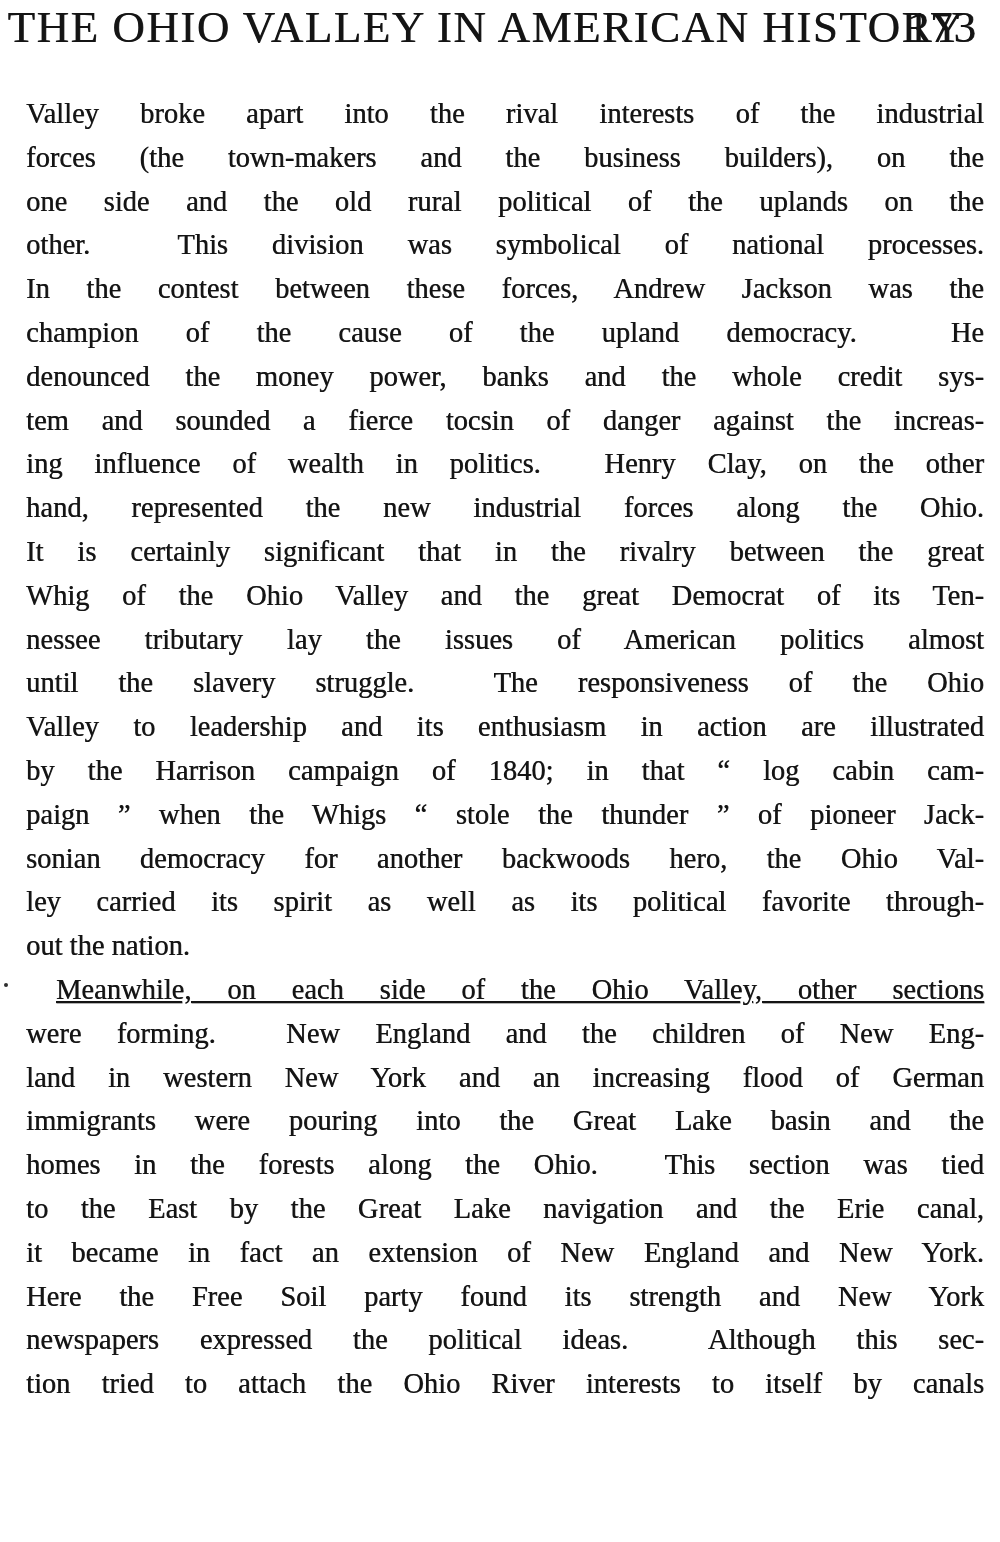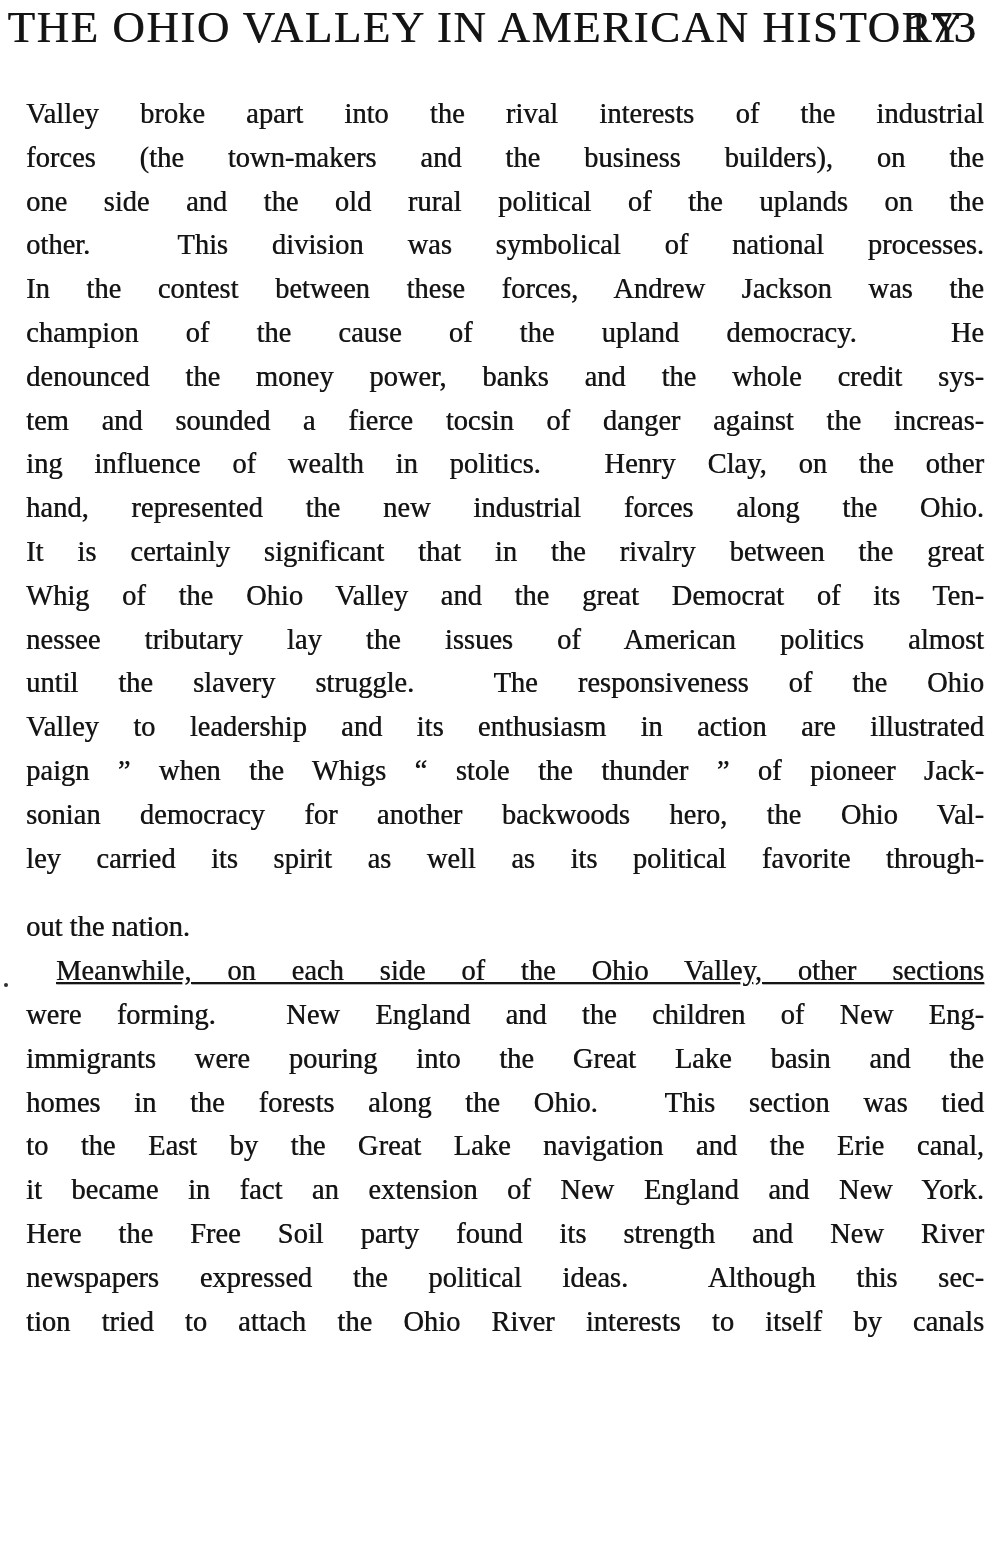--- a/index.html
+++ b/index.html
@@ -53,21 +53,20 @@
     font-size: 28.5px;
     line-height: 43.8px;
   }
   .line {
     white-space: pre-wrap;
     text-align: justify;
     text-align-last: justify;
   }
   .line.para-end {
     text-align-last: left;
-    margin-top: 25px;
   }
   .line.indent {
     text-indent: 30px;
     text-decoration: underline;
   }
   .ink-speck {
     position: absolute;
     left: 4px;
     top: 983px;
     width: 4px;
@@ -97,34 +96,36 @@
       <div class="line">champion of the cause of the upland democracy.  He</div>
       <div class="line">denounced the money power, banks and the whole credit sys-</div>
       <div class="line">tem and sounded a fierce tocsin of danger against the increas-</div>
       <div class="line">ing influence of wealth in politics.  Henry Clay, on the other</div>
       <div class="line">hand, represented the new industrial forces along the Ohio.</div>
       <div class="line">It is certainly significant that in the rivalry between the great</div>
       <div class="line">Whig of the Ohio Valley and the great Democrat of its Ten-</div>
       <div class="line">nessee tributary lay the issues of American politics almost</div>
       <div class="line">until the slavery struggle.  The responsiveness of the Ohio</div>
       <div class="line">Valley to leadership and its enthusiasm in action are illustrated</div>
+      <div class="line">by the Harrison campaign of 1840; in that “ log cabin cam-</div>
       <div class="line">paign ” when the Whigs “ stole the thunder ” of pioneer Jack-</div>
       <div class="line">sonian democracy for another backwoods hero, the Ohio Val-</div>
       <div class="line">ley carried its spirit as well as its political favorite through-</div>
       <div class="line para-end">out the nation.</div>
     </section>
 
     <section class="paragraph">
       <div class="line indent">Meanwhile, on each side of the Ohio Valley, other sections</div>
       <div class="line">were forming.  New England and the children of New Eng-</div>
+      <div class="line">land in western New York and an increasing flood of German</div>
       <div class="line">immigrants were pouring into the Great Lake basin and the</div>
       <div class="line">homes in the forests along the Ohio.  This section was tied</div>
       <div class="line">to the East by the Great Lake navigation and the Erie canal,</div>
       <div class="line">it became in fact an extension of New England and New York.</div>
-      <div class="line">Here the Free Soil party found its strength and New River</div>
+      <div class="line">Here the Free Soil party found its strength and New York</div>
       <div class="line">newspapers expressed the political ideas.  Although this sec-</div>
       <div class="line">tion tried to attach the Ohio River interests to itself by canals</div>
     </section>
 
   </main>
 
   <div class="ink-speck"></div>
 
 </div>
 

